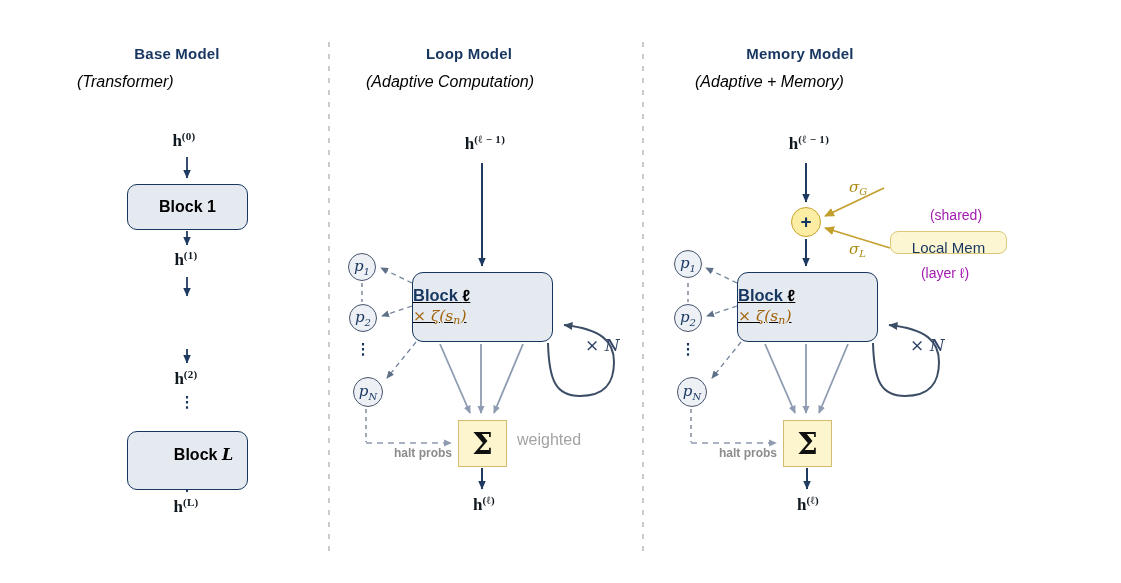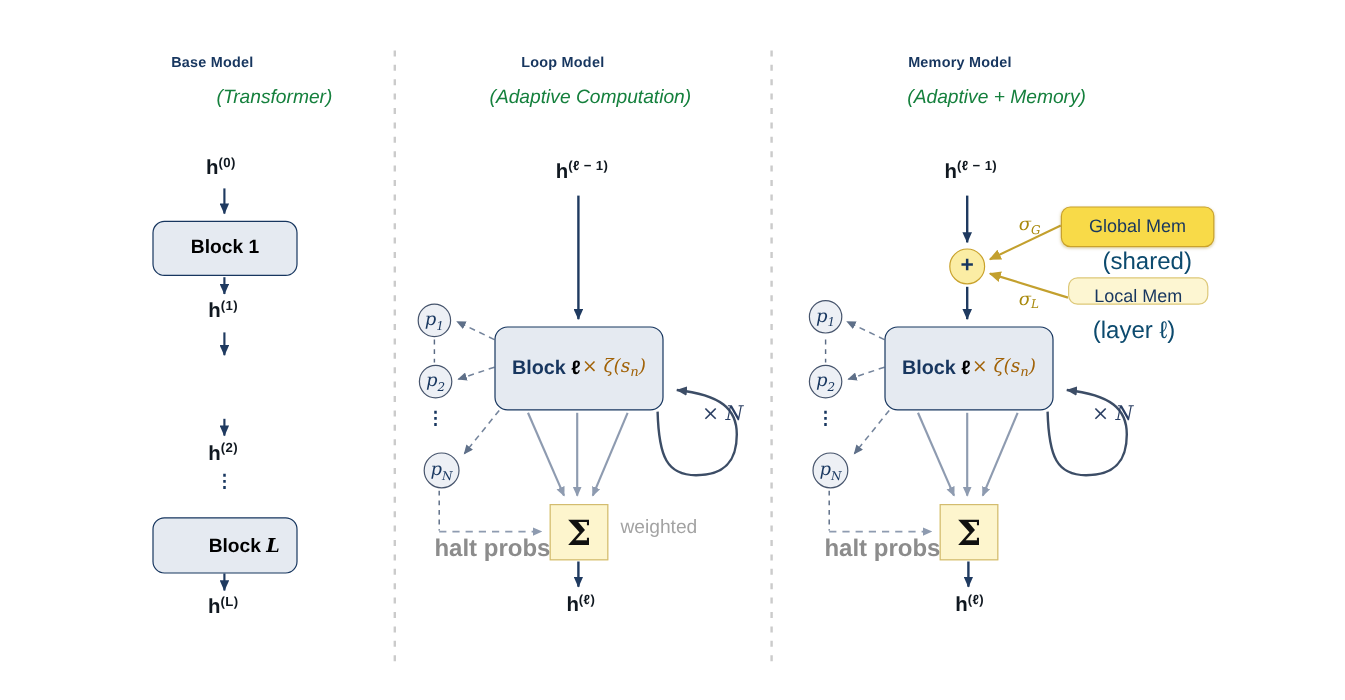--- a/index.html
+++ b/index.html
@@ -1,60 +1,60 @@
 <!DOCTYPE html>
 <html><head>
 <meta charset="utf-8">
 <style>
   html,body{margin:0;padding:0;background:#ffffff;}
   .canvas{position:relative;width:1121px;height:583px;background:#ffffff;overflow:hidden;
           font-family:"Liberation Sans",sans-serif;}
   .abs{position:absolute;}
   svg.layer{position:absolute;left:0;top:0;width:1121px;height:583px;}
 
-  .t-title{font-size:12px;font-weight:bold;color:#17365f;text-align:center;letter-spacing:.2px;}
-  .t-sub{font-size:16px;font-style:italic;color:#15803d;text-align:right;}
-
-  .hlab{font-family:Liberation Sans, sans-serif;font-size:17px;font-weight:bold;color:#101820;
+  .t-title{font-size:15px;font-weight:bold;color:#17365f;text-align:center;letter-spacing:.2px;}
+  .t-sub{font-size:16px;font-style:italic;color:#000000;text-align:left;}
+
+  .hlab{font-family:Liberation Serif, serif;font-size:17px;font-weight:bold;color:#101820;
         text-align:center;white-space:nowrap;}
   .hlab sup{font-size:11px;font-weight:bold;vertical-align:6px;letter-spacing:.3px;}
 
   .blockbox{box-sizing:border-box;border:1.6px solid #17365f;border-radius:10px;background:#e5eaf1;
             text-align:center;color:#000000;font-weight:bold;font-size:16px;}
   .blockbox .var{font-family:"DejaVu Serif",serif;font-style:italic;font-weight:bold;font-size:16px;}
   .bigblock{box-sizing:border-box;border:1.6px solid #17365f;border-radius:11px;background:#e5eaf1;
-            display:flex;flex-direction:row;align-items:center;justify-content:center;gap:1px;}
+            display:flex;flex-direction:column;justify-content:center;gap:1px;text-decoration:underline;}
   .bigblock .bline{color:#17365f;font-weight:bold;font-size:16.5px;line-height:20px;}
   .scale{font-family:"DejaVu Serif",serif;font-style:italic;color:#a16207;font-size:15.5px;line-height:19px;}
   .scale sub{font-size:11px;vertical-align:-3px;}
 
   .pcirc{box-sizing:border-box;border:1.2px solid #46546c;border-radius:50%;background:#edf0f5;
          display:flex;align-items:center;justify-content:center;
          font-family:"DejaVu Serif",serif;font-style:italic;color:#17365f;font-size:15px;}
   .pcirc sub{font-size:10px;font-style:italic;vertical-align:-4px;}
 
   .dots{color:#17365f;font-size:15px;font-weight:bold;text-align:center;line-height:18px;}
 
   .sumbox{box-sizing:border-box;border:1.5px solid #d3bc6f;background:#fdf5cd;text-align:center;
           font-family:"DejaVu Serif",serif;font-weight:bold;color:#101010;font-size:29px;}
 
   .membox{box-sizing:border-box;border-radius:8px;text-align:center;color:#17365f;font-size:15px;}
   .mem-global{background:#f8da48;border:1.5px solid #c9a22c;box-shadow:0 1px 2px rgba(150,120,0,.25);}
   .mem-local{background:#fdf6d2;border:1.5px solid #ddc878;}
-  .memnote{font-size:20px;color:#0c4a6e;text-align:center;}
+  .memnote{font-size:14px;color:#a21caf;text-align:center;}
 
   .sigma{font-family:"DejaVu Serif",serif;font-style:italic;color:#a8890b;font-size:15px;}
   .sigma sub{font-size:10px;vertical-align:-3px;}
 
   .mathvar{font-family:"DejaVu Serif",serif;font-style:italic;color:#2b3f63;font-size:17px;white-space:nowrap;}
 
   .pluscirc{box-sizing:border-box;border:1.4px solid #c9a22c;border-radius:50%;background:#fbeda4;
             text-align:center;color:#17365f;font-size:19px;font-weight:bold;}
 
-  .haltlab{font-size:20px;font-weight:bold;color:#8c8c8c;text-align:right;white-space:nowrap;}
+  .haltlab{font-size:12px;font-weight:bold;color:#8c8c8c;text-align:right;white-space:nowrap;}
   .weightedlab{font-size:16px;color:#a3a3a3;white-space:nowrap;}
 </style>
 </head>
 <body>
 
 <div class="canvas">
 
   <svg class="layer">
     <defs>
       <marker id="ah-navy" viewBox="0 0 10 8" refX="8.5" refY="4" markerWidth="10" markerHeight="8" orient="auto" markerUnits="userSpaceOnUse">
@@ -147,21 +147,21 @@
 
   <div class="abs blockbox" style="left:127px;top:184px;width:121px;height:46px;line-height:44px;"><span>Block 1</span></div>
 
   <div class="abs hlab" style="left:141px;top:249px;width:90px;"><span>h</span><sup>(1)</sup></div>
 
 
   <div class="abs hlab" style="left:141px;top:368px;width:90px;"><span>h</span><sup>(2)</sup></div>
 
   <div class="abs dots" style="left:167px;top:393px;width:40px;">⋮</div>
 
-  <div class="abs blockbox" style="left:127px;top:431px;width:121px;height:47px;line-height:45px;padding-left:32px;"><span>Block</span> <span class="var">L</span></div>
+  <div class="abs blockbox" style="left:127px;top:431px;width:121px;height:59px;line-height:45px;padding-left:32px;"><span>Block</span> <span class="var">L</span></div>
 
   <div class="abs hlab" style="left:141px;top:496px;width:90px;"><span>h</span><sup>(L)</sup></div>
 
   <div class="abs t-title" style="left:369px;top:45px;width:200px;">Loop Model</div>
   <div class="abs t-sub" style="left:366px;top:73px;width:210px;">(Adaptive Computation)</div>
 
   <div class="abs hlab" style="left:435px;top:133px;width:100px;"><span>h</span><sup>(ℓ − 1)</sup></div>
 
   <div class="abs bigblock" style="left:412px;top:272px;width:141px;height:70px;">
     <div class="bline"><span>Block</span> <span class="blockbox var" style="border:none;background:none;">ℓ</span></div>
@@ -190,21 +190,20 @@
   <div class="abs t-title" style="left:700px;top:45px;width:200px;">Memory Model</div>
   <div class="abs t-sub" style="left:695px;top:73px;width:210px;">(Adaptive + Memory)</div>
 
   <div class="abs hlab" style="left:759px;top:133px;width:100px;"><span>h</span><sup>(ℓ − 1)</sup></div>
 
   <div class="abs pluscirc" style="left:791px;top:207px;width:30px;height:30px;line-height:27px;">+</div>
 
   <div class="abs sigma" style="left:849px;top:178px;"><span>σ</span><sub>G</sub></div>
   <div class="abs sigma" style="left:849px;top:240px;"><span>σ</span><sub>L</sub></div>
 
-  <div class="abs membox mem-global" style="left:884px;top:172px;width:128px;height:34px;line-height:32px;">Global Mem</div>
   <div class="abs memnote" style="left:896px;top:207px;width:120px;">(shared)</div>
 
   <div class="abs membox mem-local" style="left:890px;top:231px;width:117px;height:23px;line-height:31px;">Local Mem</div>
   <div class="abs memnote" style="left:885px;top:265px;width:120px;">(layer ℓ)</div>
 
   <div class="abs bigblock" style="left:737px;top:272px;width:141px;height:70px;">
     <div class="bline"><span>Block</span> <span class="blockbox var" style="border:none;background:none;">ℓ</span></div>
     <div class="scale"><span>× ζ(s</span><sub>n</sub><span>)</span></div>
   </div>
 

